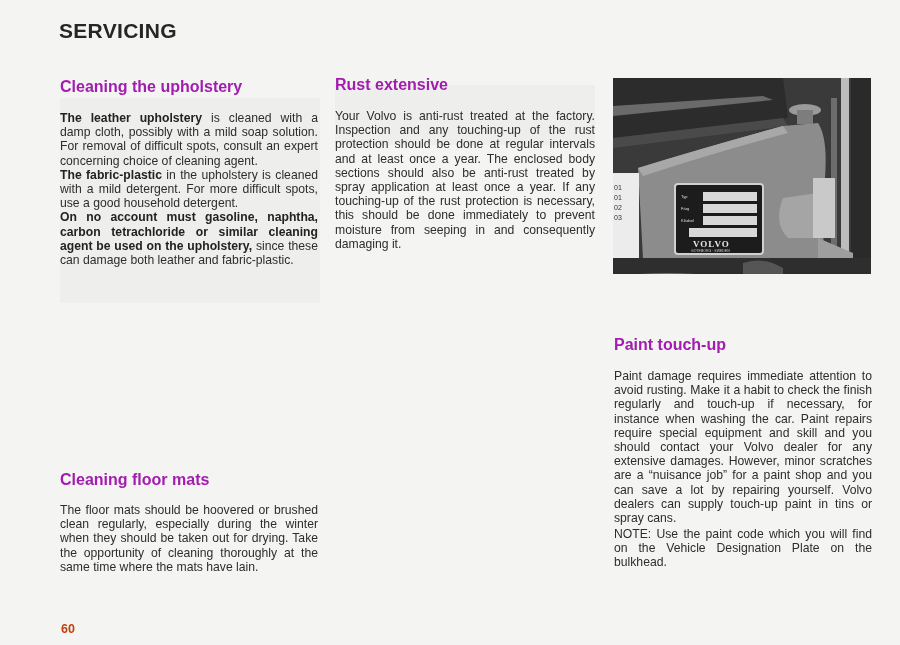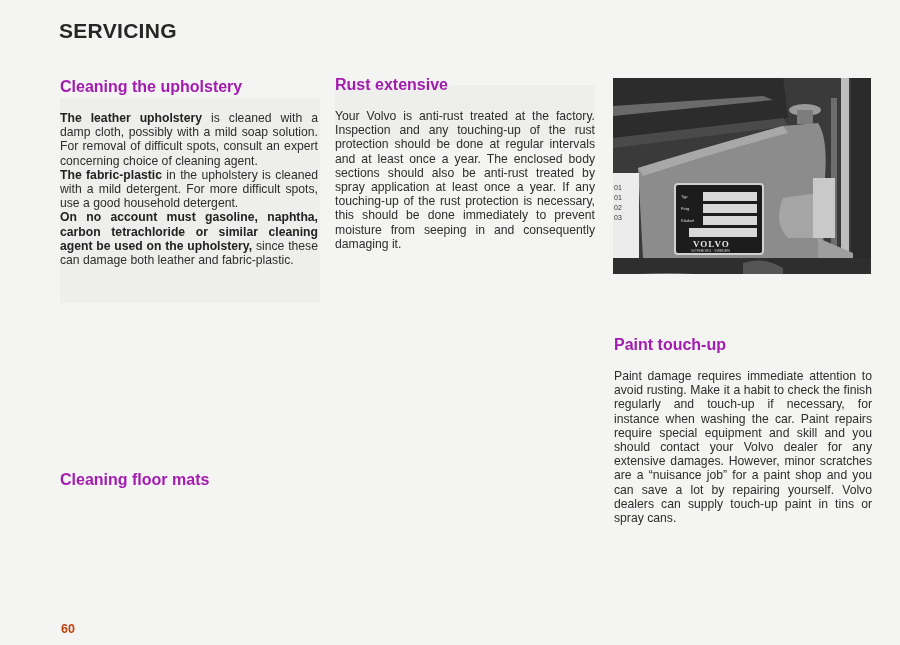--- a/index.html
+++ b/index.html
@@ -52,21 +52,21 @@
 
   <div class="heading" style="left:60px;top:78px;">Cleaning the upholstery</div>
   <div class="para col1" style="top:111px;">
     <b>The leather upholstery</b><span> is cleaned with a damp cloth, possibly with a mild soap solution. For removal of difficult spots, consult an expert concerning choice of cleaning agent.</span><br>
     <b>The fabric-plastic</b><span> in the upholstery is cleaned with a mild detergent. For more difficult spots, use a good household detergent.</span><br>
     <b>On no account must gasoline, naphtha, carbon tetrachloride or similar cleaning agent be used on the upholstery,</b><span> since these can damage both leather and fabric-plastic.</span>
   </div>
 
   <div class="heading" style="left:60px;top:471px;">Cleaning floor mats</div>
   <div class="para col1" style="top:503px;">
-    <br>
+    <span>The floor mats should be hoovered or brushed clean regularly, especially during the winter when they should be taken out for drying. Take the opportunity of cleaning thoroughly at the same time where the mats have lain.</span><br>
   </div>
 
   <div class="pagenum">60</div>
 
   <div class="heading" style="left:335px;top:76px;">Rust extensive</div>
   <div class="para col2" style="top:109px;">Your Volvo is anti-rust treated at the factory. Inspection and any touching-up of the rust protection should be done at regular intervals and at least once a year. The enclosed body sections should also be anti-rust treated by spray application at least once a year. If any touching-up of the rust protection is necessary, this should be done immediately to prevent moisture from seeping in and consequently damaging it.</div>
 
   <div class="photo">
     <svg width="258" height="228" viewBox="0 0 258 228">
       <rect width="258" height="228" fill="#3a3a3a"></rect>
@@ -108,14 +108,15 @@
 
       <rect x="0" y="180" width="258" height="48" fill="#2e2e2e"></rect>
       <path d="M0 198 Q80 190 150 205 L150 212 Q80 198 0 206 Z" fill="#8a8a8a"></path>
       <path d="M130 185 Q150 178 170 190 L170 228 L130 228 Z" fill="#555"></path>
       <path d="M0 215 Q60 210 120 225 L120 228 L0 228 Z" fill="#5a5a5a"></path>
     </svg>
   </div>
 
   <div class="heading" style="left:614px;top:336px;">Paint touch-up</div>
   <div class="para col3" style="top:369px;">Paint damage requires immediate attention to avoid rusting. Make it a habit to check the finish regularly and touch-up if necessary, for instance when washing the car. Paint repairs require special equipment and skill and you should contact your Volvo dealer for any extensive damages. However, minor scratches are a “nuisance job” for a paint shop and you can save a lot by repairing yourself. Volvo dealers can supply touch-up paint in tins or spray cans.</div>
+  <div class="para col3" style="top:527px;">NOTE: Use the paint code which you will find on the Vehicle Designation Plate on the bulkhead.</div>
 
 </div>
 
 </body></html>

